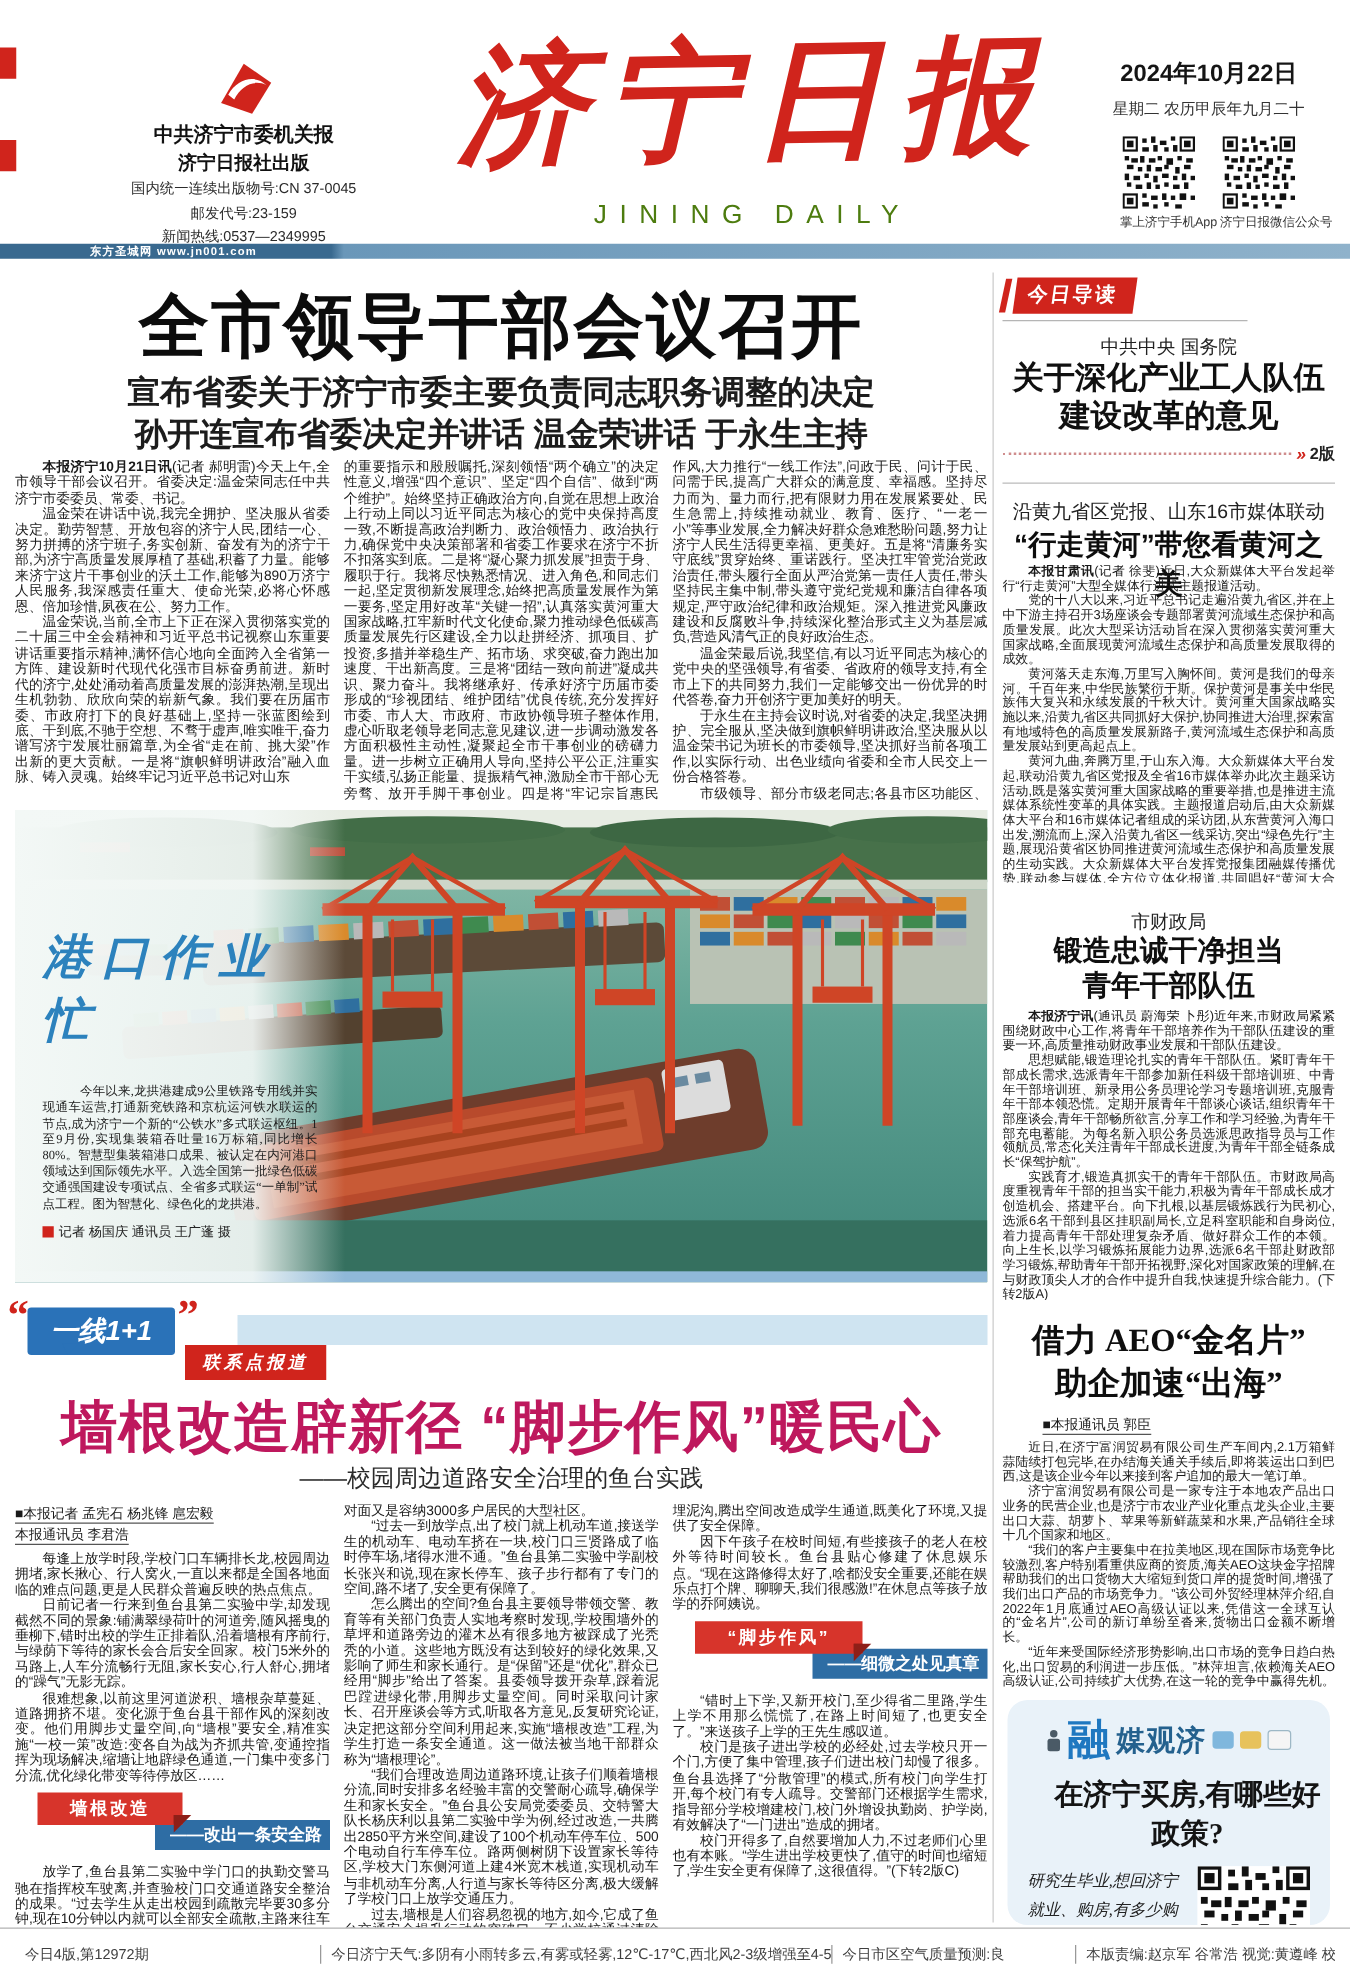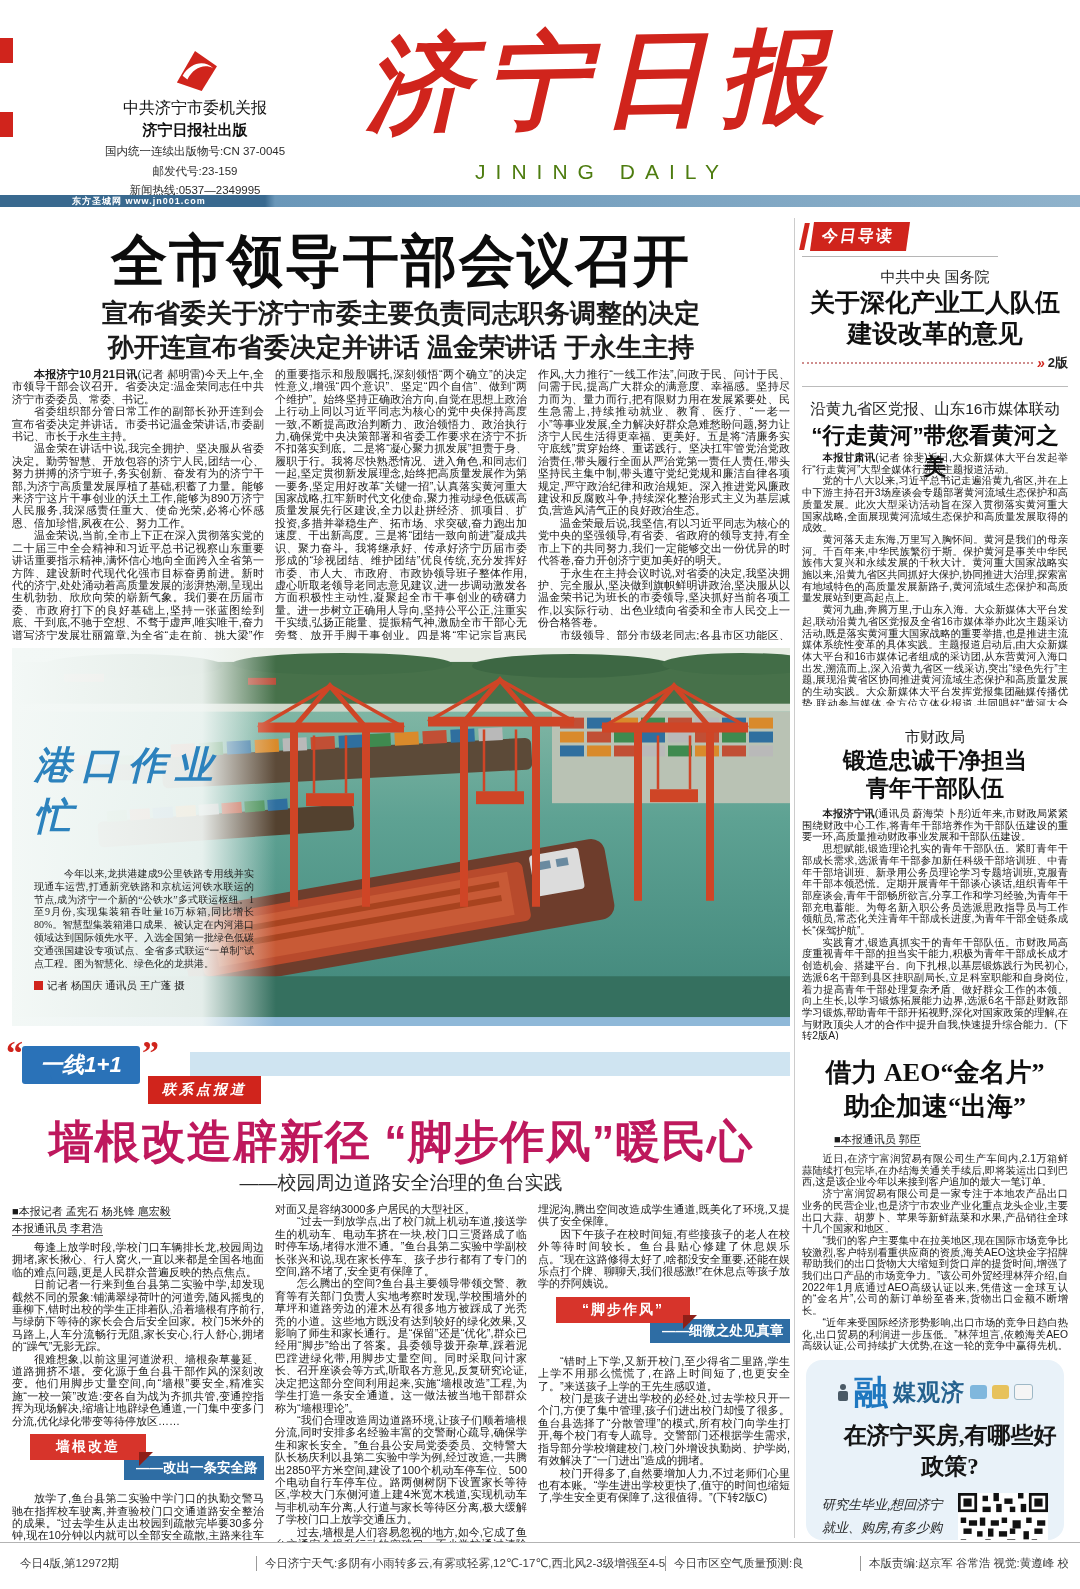--- a/index.html
+++ b/index.html
@@ -6,21 +6,21 @@
   #page{position:relative;width:1080px;height:1589px;background:#ffffff;margin:0 auto;overflow:hidden;
         font-family:"Liberation Sans","DejaVu Sans",sans-serif;color:#1a1a1a;}
   .abs{position:absolute;}
   .serif{font-family:"Liberation Serif","DejaVu Serif",serif;}
 
   
   .regmark{position:absolute;left:0;width:13px;height:25px;background:#d0241c;}
   .m1{top:38px}.m2{top:112px}
   .mh-left{left:66px;top:50px;width:258px;text-align:center;}
   .mh-logo{width:46px;height:42px;display:block;margin:0 auto;}
-  .agency1{font-size:16px;font-weight:normal;margin-top:6px;color:#111;}
+  .agency1{font-size:16px;font-weight:bold;margin-top:6px;color:#111;}
   .agency2{font-size:15px;font-weight:bold;margin-top:2px;color:#111;}
   .mh-meta{font-size:11.5px;color:#2b2b2b;margin-top:3px;line-height:1.45;}
   .mh-title{left:328px;top:6px;width:548px;height:152px;display:flex;align-items:center;justify-content:center;
             font-family:"Liberation Serif","DejaVu Serif",serif;font-weight:bold;font-style:italic;
             font-size:104px;letter-spacing:14px;color:#d0241c;transform:rotate(-1deg);}
   .mh-en{left:328px;top:160px;width:548px;text-align:center;font-size:21px;letter-spacing:10px;color:#4d7c0f;}
   .mh-right{left:866px;top:46px;width:202px;text-align:center;}
   .mh-date{font-size:19px;font-weight:bold;color:#151515;}
   .mh-lunar{font-size:12.5px;color:#333;margin-top:7px;}
   .qrrow{margin-top:13px;display:flex;justify-content:center;gap:18px;}
@@ -208,31 +208,48 @@
       <path d="M11 27 C19 13,34 10,43 19 C33 14,22 19,16 31 Z" fill="#ffffff"></path>
     </svg>
     <div class="agency1">中共济宁市委机关报</div>
     <div class="agency2">济宁日报社出版</div>
     <div class="mh-meta">国内统一连续出版物号:CN 37-0045</div>
     <div class="mh-meta">邮发代号:23-159</div>
     <div class="mh-meta">新闻热线:0537—2349995</div>
   </div>
   <div class="abs mh-title">济宁日报</div>
   <div class="abs mh-en">JINING DAILY</div>
+  <div class="abs mh-right">
+    <div class="mh-date">2024年10月22日</div>
+    <div class="mh-lunar">星期二 农历甲辰年九月二十</div>
+    <div class="qrrow">
+      <div class="qrbox">
+        <svg class="qr" viewBox="0 0 33 33">
+            <use href="#qrpat"></use>
+          </svg>
+        <div class="qlabel">掌上济宁手机App</div>
+      </div>
+      <div class="qrbox">
+        <svg class="qr" viewBox="0 0 33 33">
+            <use href="#qrpat"></use>
+          </svg>
+        <div class="qlabel">济宁日报微信公众号</div>
+      </div>
+    </div>
+  </div>
   <div class="abs webbar">
     <span>东方圣城网  www.jn001.com</span>
   </div>
 
   <div class="abs lead-headline">全市领导干部会议召开</div>
   <div class="abs deck1">宣布省委关于济宁市委主要负责同志职务调整的决定</div>
   <div class="abs deck2">孙开连宣布省委决定并讲话  温金荣讲话  于永生主持</div>
   <div class="abs cols">
     <div class="col">
         <p><b>本报济宁10月21日讯</b>(记者 郝明雷)今天上午,全市领导干部会议召开。省委决定:温金荣同志任中共济宁市委委员、常委、书记。</p>
-        <p>省委组织部分管日常工作的副部长孙开连到会宣布省委决定并讲话。市委书记温金荣讲话,市委副书记、市长于永生主持。</p>
         <p>温金荣在讲话中说,我完全拥护、坚决服从省委决定。勤劳智慧、开放包容的济宁人民,团结一心、努力拼搏的济宁班子,务实创新、奋发有为的济宁干部,为济宁高质量发展厚植了基础,积蓄了力量。能够来济宁这片干事创业的沃土工作,能够为890万济宁人民服务,我深感责任重大、使命光荣,必将心怀感恩、倍加珍惜,夙夜在公、努力工作。</p>
         <p>温金荣说,当前,全市上下正在深入贯彻落实党的二十届三中全会精神和习近平总书记视察山东重要讲话重要指示精神,满怀信心地向全面跨入全省第一方阵、建设新时代现代化强市目标奋勇前进。新时代的济宁,处处涌动着高质量发展的澎湃热潮,呈现出生机勃勃、欣欣向荣的崭新气象。我们要在历届市委、市政府打下的良好基础上,坚持一张蓝图绘到底、干到底,不驰于空想、不骛于虚声,唯实唯干,奋力谱写济宁发展壮丽篇章,为全省“走在前、挑大梁”作出新的更大贡献。一是将“旗帜鲜明讲政治”融入血脉、铸入灵魂。始终牢记习近平总书记对山东</p>
       </div>
     <div class="col">
         <p class="cont">的重要指示和殷殷嘱托,深刻领悟“两个确立”的决定性意义,增强“四个意识”、坚定“四个自信”、做到“两个维护”。始终坚持正确政治方向,自觉在思想上政治上行动上同以习近平同志为核心的党中央保持高度一致,不断提高政治判断力、政治领悟力、政治执行力,确保党中央决策部署和省委工作要求在济宁不折不扣落实到底。二是将“凝心聚力抓发展”担责于身、履职于行。我将尽快熟悉情况、进入角色,和同志们一起,坚定贯彻新发展理念,始终把高质量发展作为第一要务,坚定用好改革“关键一招”,认真落实黄河重大国家战略,扛牢新时代文化使命,聚力推动绿色低碳高质量发展先行区建设,全力以赴拼经济、抓项目、扩投资,多措并举稳生产、拓市场、求突破,奋力跑出加速度、干出新高度。三是将“团结一致向前进”凝成共识、聚力奋斗。我将继承好、传承好济宁历届市委形成的“珍视团结、维护团结”优良传统,充分发挥好市委、市人大、市政府、市政协领导班子整体作用,虚心听取老领导老同志意见建议,进一步调动激发各方面积极性主动性,凝聚起全市干事创业的磅礴力量。进一步树立正确用人导向,坚持公平公正,注重实干实绩,弘扬正能量、提振精气神,激励全市干部心无旁骛、放开手脚干事创业。四是将“牢记宗旨惠民生”厚植于心、躬身笃行。坚持以人民为中心,持续厚植为民情怀,树牢正确的政绩观,传承弘扬“四下基层”优良</p>
       </div>
     <div class="col">
         <p class="cont">作风,大力推行“一线工作法”,问政于民、问计于民、问需于民,提高广大群众的满意度、幸福感。坚持尽力而为、量力而行,把有限财力用在发展紧要处、民生急需上,持续推动就业、教育、医疗、“一老一小”等事业发展,全力解决好群众急难愁盼问题,努力让济宁人民生活得更幸福、更美好。五是将“清廉务实守底线”贯穿始终、重诺践行。坚决扛牢管党治党政治责任,带头履行全面从严治党第一责任人责任,带头坚持民主集中制,带头遵守党纪党规和廉洁自律各项规定,严守政治纪律和政治规矩。深入推进党风廉政建设和反腐败斗争,持续深化整治形式主义为基层减负,营造风清气正的良好政治生态。</p>
         <p>温金荣最后说,我坚信,有以习近平同志为核心的党中央的坚强领导,有省委、省政府的领导支持,有全市上下的共同努力,我们一定能够交出一份优异的时代答卷,奋力开创济宁更加美好的明天。</p>
         <p>于永生在主持会议时说,对省委的决定,我坚决拥护、完全服从,坚决做到旗帜鲜明讲政治,坚决服从以温金荣书记为班长的市委领导,坚决抓好当前各项工作,以实际行动、出色业绩向省委和全市人民交上一份合格答卷。</p>

